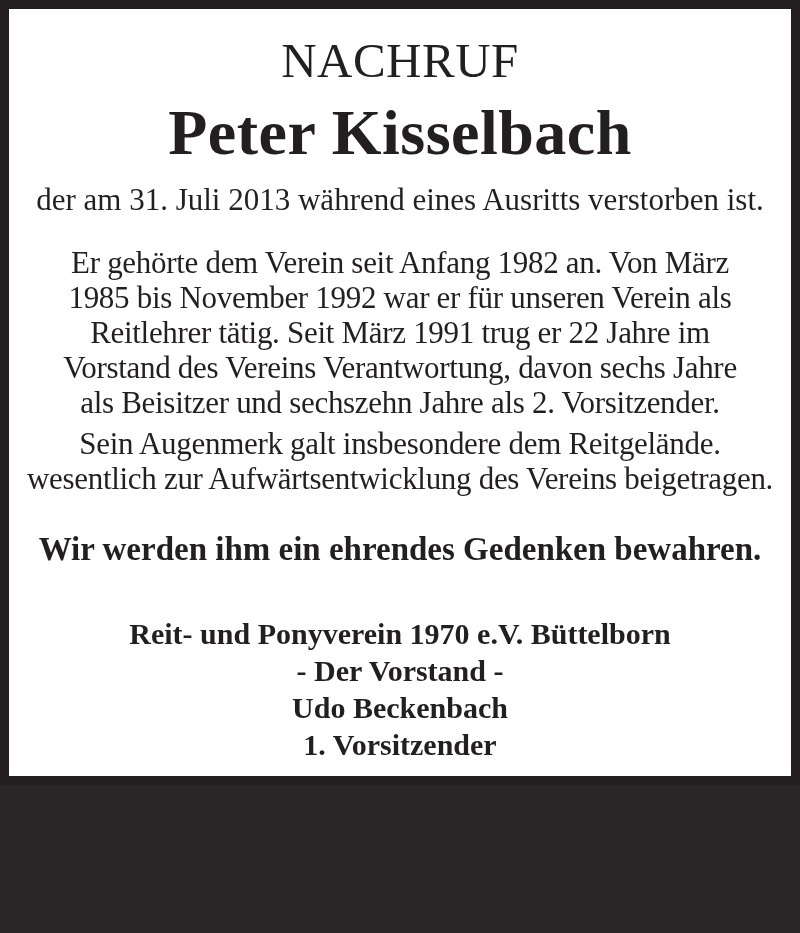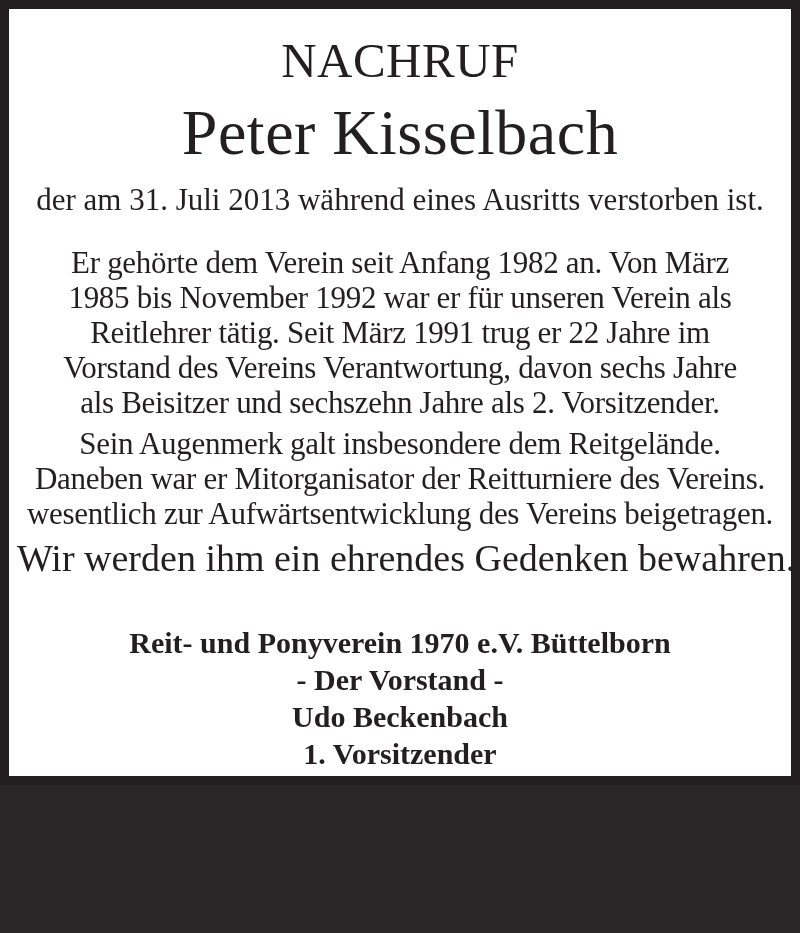--- a/index.html
+++ b/index.html
@@ -34,39 +34,40 @@
   }
   .intro {
     margin-top: 29px;
     font-size: 31px;
     line-height: 36px;
   }
   .name {
     margin-top: 11px;
     font-size: 64px;
     line-height: 70px;
-    font-weight: normal;
+    font-weight: bold;
     letter-spacing: 0.5px;
   }
   .death-line {
     margin-top: 14px;
     font-size: 31px;
     line-height: 36px;
   }
   .para {
     font-size: 31px;
     line-height: 35px;
     letter-spacing: -0.3px;
   }
   .para-1 { margin-top: 27px; }
   .para-2 { margin-top: 6px; }
   .closing {
-    margin-top: 9px;
-    font-size: 38px;
+    margin-top: 35px;
+    font-size: 33px;
     line-height: 36px;
+    font-weight: bold;
   }
   .signature {
     margin-top: 48px;
     font-size: 30px;
     line-height: 37px;
     font-weight: bold;
   }
 </style>
 </head>
 <body>
@@ -84,21 +85,20 @@
     <div class="para para-1">
       <div class="line">Er gehörte dem Verein seit Anfang 1982 an. Von März</div>
       <div class="line">1985 bis November 1992 war er für unseren Verein als</div>
       <div class="line">Reitlehrer tätig. Seit März 1991 trug er 22 Jahre im</div>
       <div class="line">Vorstand des Vereins Verantwortung, davon sechs Jahre</div>
       <div class="line">als Beisitzer und sechszehn Jahre als 2. Vorsitzender.</div>
     </div>
 
     <div class="para para-2">
       <div class="line">Sein Augenmerk galt insbesondere dem Reitgelände.</div>
-      <div class="line">Daneben war er Mitorganisator der Reitturniere des Vereins.</div>
       <div class="line">wesentlich zur Aufwärtsentwicklung des Vereins beigetragen.</div>
     </div>
 
     <div class="closing line">Wir werden ihm ein ehrendes Gedenken bewahren.</div>
 
     <div class="signature">
       <div class="line">Reit- und Ponyverein 1970 e.V. Büttelborn</div>
       <div class="line">- Der Vorstand -</div>
       <div class="line">Udo Beckenbach</div>
       <div class="line">1. Vorsitzender</div>

